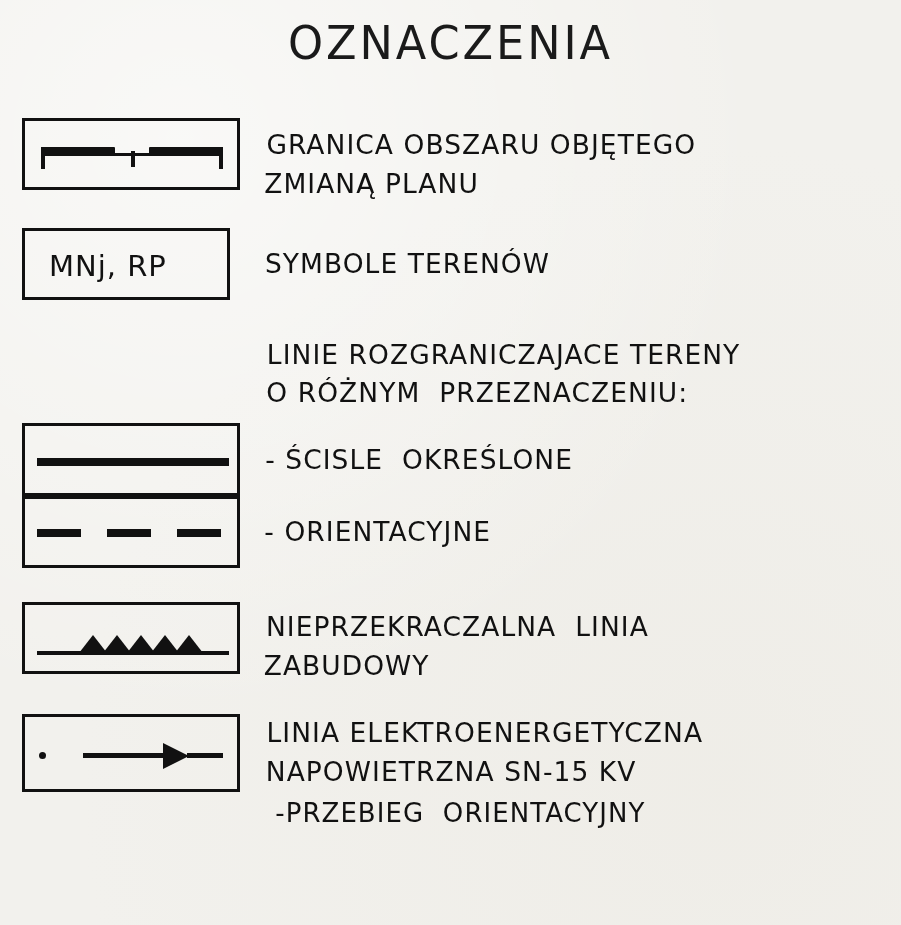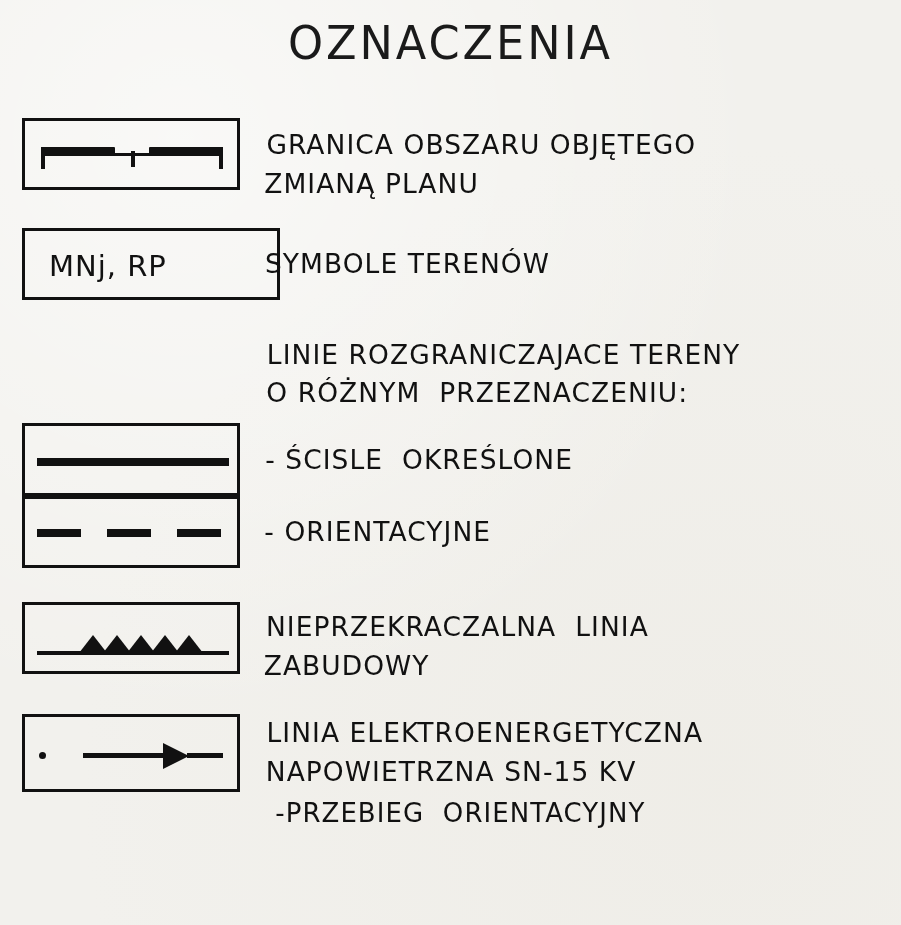--- a/index.html
+++ b/index.html
@@ -191,21 +191,21 @@
           <div class="tick" style="left:16px; top:26px; height:22px;"></div>
           <div class="tick" style="left:194px; top:26px; height:22px;"></div>
           <div class="tick" style="left:106px; top:30px; height:16px;"></div>
         </div>
       </div>
       <div class="label" style="left:240px; top:8px;">GRANICA OBSZARU OBJĘTEGO</div>
       <div class="label" style="left:240px; top:47px;">ZMIANĄ PLANU</div>
     </div>
 
     <div class="row" style="left:0; top:110px;">
-      <div class="symbol-box" style="left:0; top:0; width:258px; height:72px;padding-left:15px;">
+      <div class="symbol-box" style="left:0; top:0; width:208px; height:72px;padding-left:15px;">
         <div class="symbol-text" style="left:24px; top:18px;">MNj, RP</div>
       </div>
       <div class="label" style="left:240px; top:17px;">SYMBOLE TERENÓW</div>
     </div>
 
     <div class="row" style="left:0; top:218px;">
       <div class="label" style="left:240px; top:0;">LINIE ROZGRANICZAJACE TERENY</div>
       <div class="label" style="left:240px; top:38px;">O RÓŻNYM  PRZEZNACZENIU:</div>
     </div>
 

